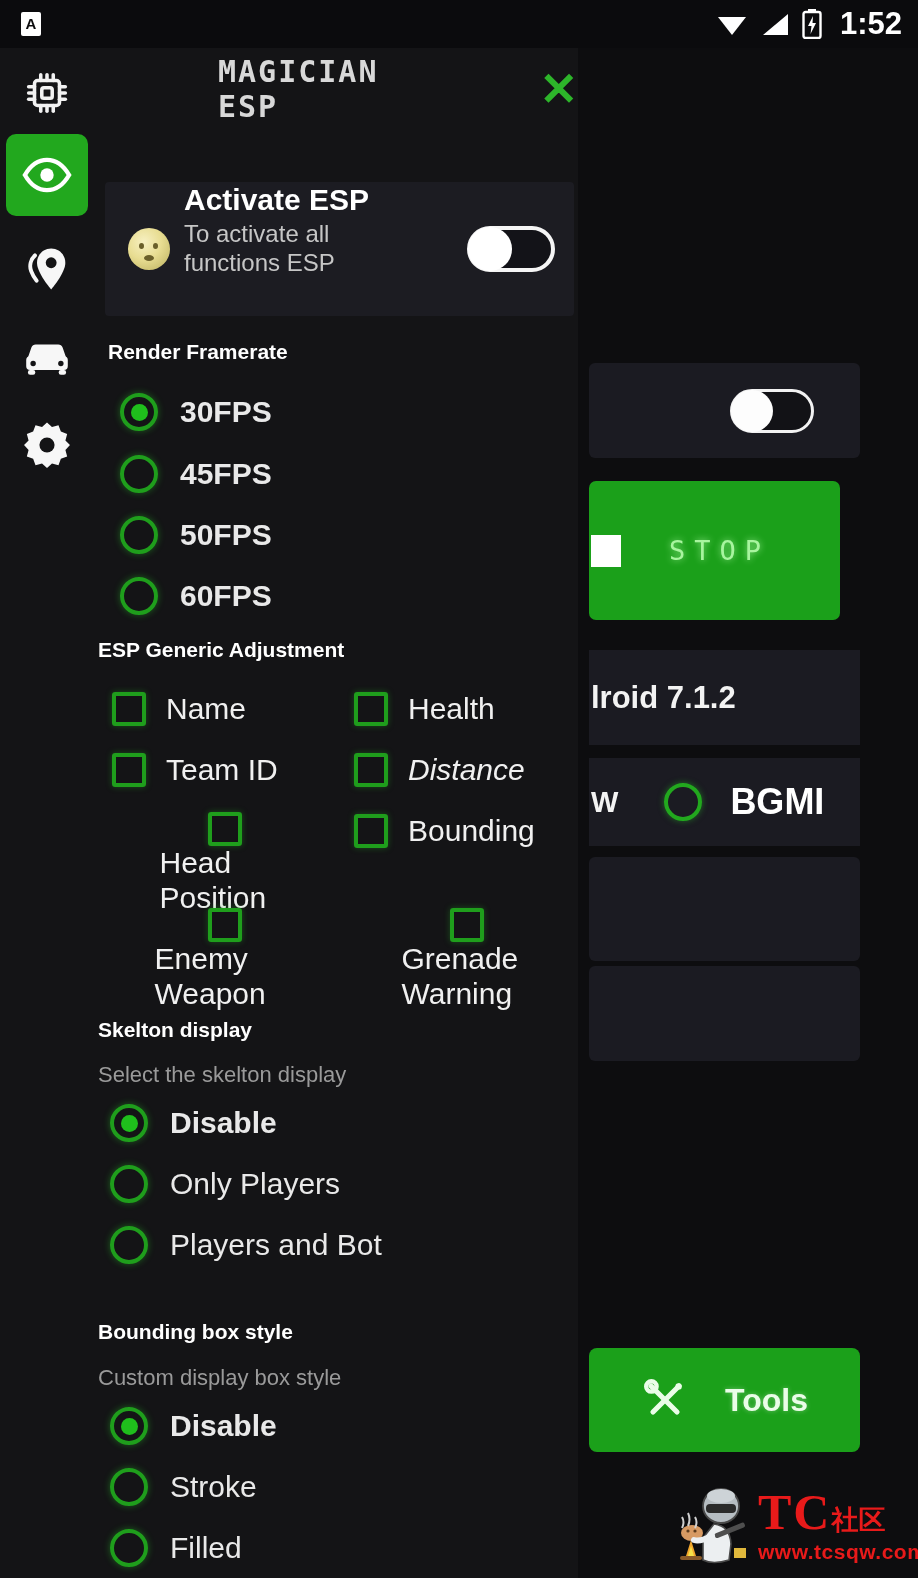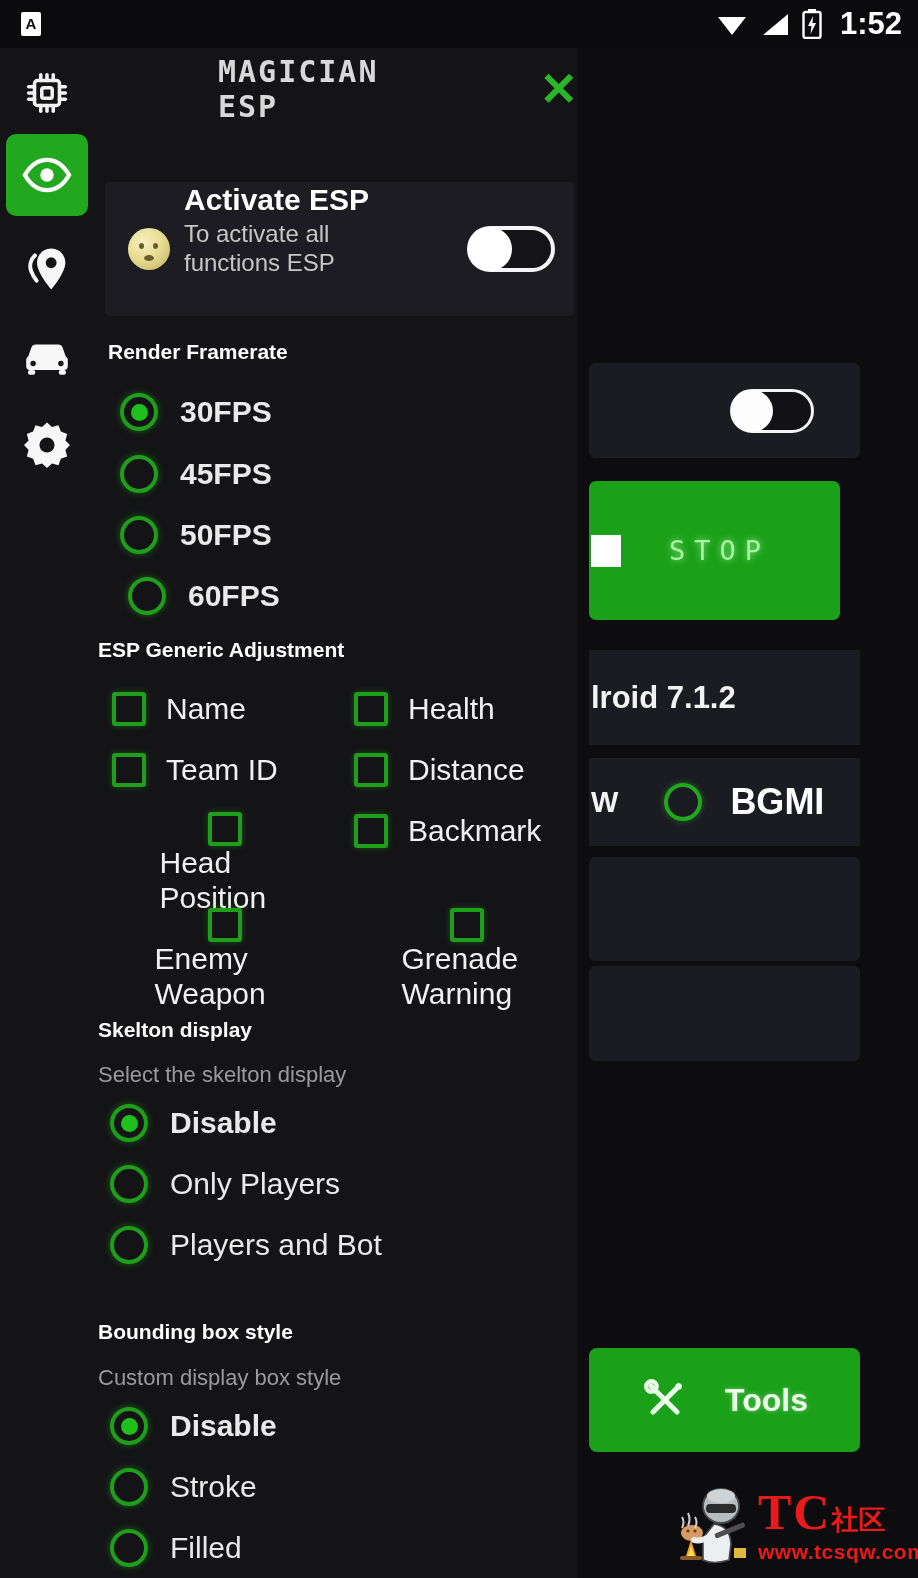--- a/index.html
+++ b/index.html
@@ -631,52 +631,52 @@
       <div class="radio-label bold">30FPS</div>
     </div>
     <div class="radio-row" style="left:24px; top:325px;">
       <div class="radio-mark"></div>
       <div class="radio-label bold">45FPS</div>
     </div>
     <div class="radio-row" style="left:24px; top:386px;">
       <div class="radio-mark"></div>
       <div class="radio-label bold">50FPS</div>
     </div>
-    <div class="radio-row" style="left:32px; top:447px;align-items:center;">
+    <div class="radio-row" style="left:24px; top:447px;align-items:center;">
       <div class="radio-mark"></div>
       <div class="radio-label bold">60FPS</div>
     </div>
 
     <div class="section-title" style="left:2px; top:508px;">ESP Generic Adjustment</div>
 
     <div class="check-row" style="left:16px; top:562px;">
       <div class="check-mark"></div>
       <div class="check-label">Name</div>
     </div>
     <div class="check-row" style="left:258px; top:562px;">
       <div class="check-mark"></div>
       <div class="check-label">Health</div>
     </div>
 
     <div class="check-row" style="left:16px; top:623px;">
       <div class="check-mark"></div>
       <div class="check-label">Team ID</div>
     </div>
-    <div class="check-row" style="left:258px; top:623px;">
+    <div class="check-row" style="left:258px; top:623px;font-style:italic;">
       <div class="check-mark"></div>
       <div class="check-label">Distance</div>
     </div>
 
     <div class="check-row two-line" style="left:16px; top:682px; width:225px;">
       <div class="check-mark"></div>
       <div class="check-label" style="max-width:150px;">Head Position</div>
     </div>
     <div class="check-row" style="left:258px; top:684px;">
       <div class="check-mark"></div>
-      <div class="check-label">Backmark</div>
+      <div class="check-label">Bounding</div>
     </div>
 
     <div class="check-row two-line" style="left:16px; top:778px; width:225px;">
       <div class="check-mark"></div>
       <div class="check-label" style="max-width:160px;">Enemy Weapon</div>
     </div>
     <div class="check-row two-line" style="left:258px; top:778px; width:225px;">
       <div class="check-mark"></div>
       <div class="check-label" style="max-width:150px;">Grenade Warning</div>
     </div>

